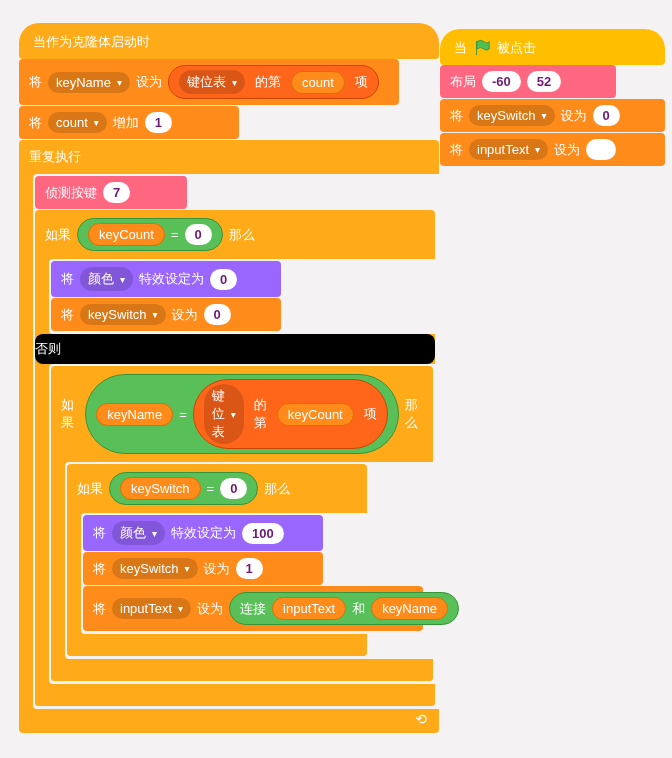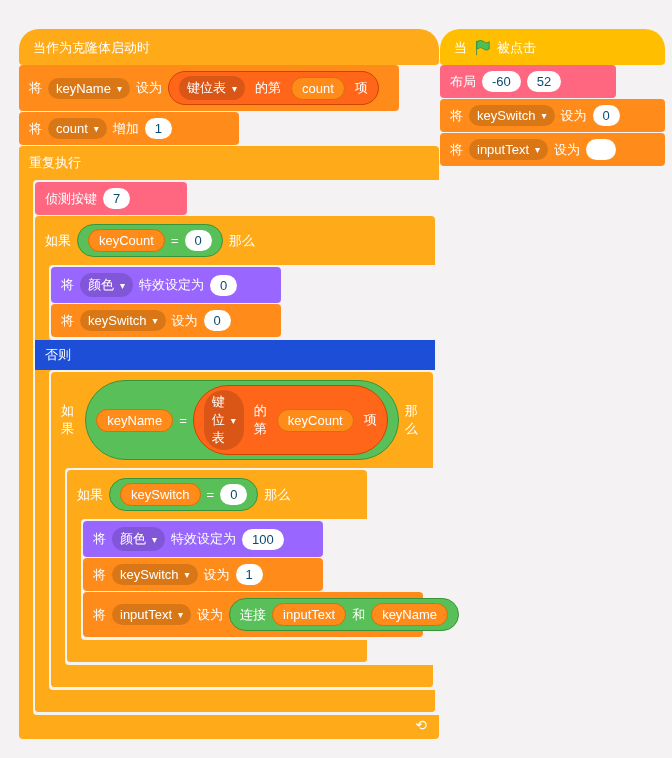--- a/index.html
+++ b/index.html
@@ -40,25 +40,26 @@
     gap: 6px;
   }
   .events { background: #ffab19; }
   .events-hat { background: #ffbf00; }
   .looks { background: #9966ff; }
   .data { background: #ff8c1a; }
   .motion { background: #ff6680; }
   .sensing { background: #ff6680; }
   .pill-input {
     background: #ffffff;
-    color: #0c4a6e;
+    color: #701a75;
     border-radius: 999px;
     padding: 3px 10px;
     min-width: 26px;
     text-align: center;
+    font-weight: bold;
   }
   .oval {
     border-radius: 999px;
     padding: 4px 10px;
     display: inline-flex;
     align-items: center;
     gap: 6px;
   }
   .oval-operator {
     background: #59c059;
@@ -109,43 +110,44 @@
     background: #f4f2f2;
     border-radius: 4px 0 0 4px;
     padding: 2px 0 2px 2px;
   }
   .c-footer {
     height: 22px;
     background: #ffab19;
     border-radius: 0 0 4px 4px;
   }
   .c-mid {
-    padding: 6px 10px;
-    background: #1d4ed8;
+    padding: 6px 0;
+    background: #000000;
+    border-radius: 8px;
   }
   .flag {
     width: 18px;
     height: 18px;
     display: inline-flex;
     align-items: center;
     justify-content: center;
   }
   .loop-arrow {
     text-align: right;
     padding: 2px 12px 6px 0;
     color: #fff;
     font-size: 14px;
   }
 </style>
 </head>
 <body>
 
 <div class="canvas">
 
-  <div class="stack" style="left:4px; top:14px;">
+  <div class="stack" style="left:4px; top:8px;">
     <div class="hat events">
       <span>当作为克隆体启动时</span>
     </div>
 
     <div class="block data" style="width:380px;">
       <span>将</span>
       <span class="dropdown dropdown-arrow">
           <span>keyName</span>
         </span>
       <span>设为</span>

